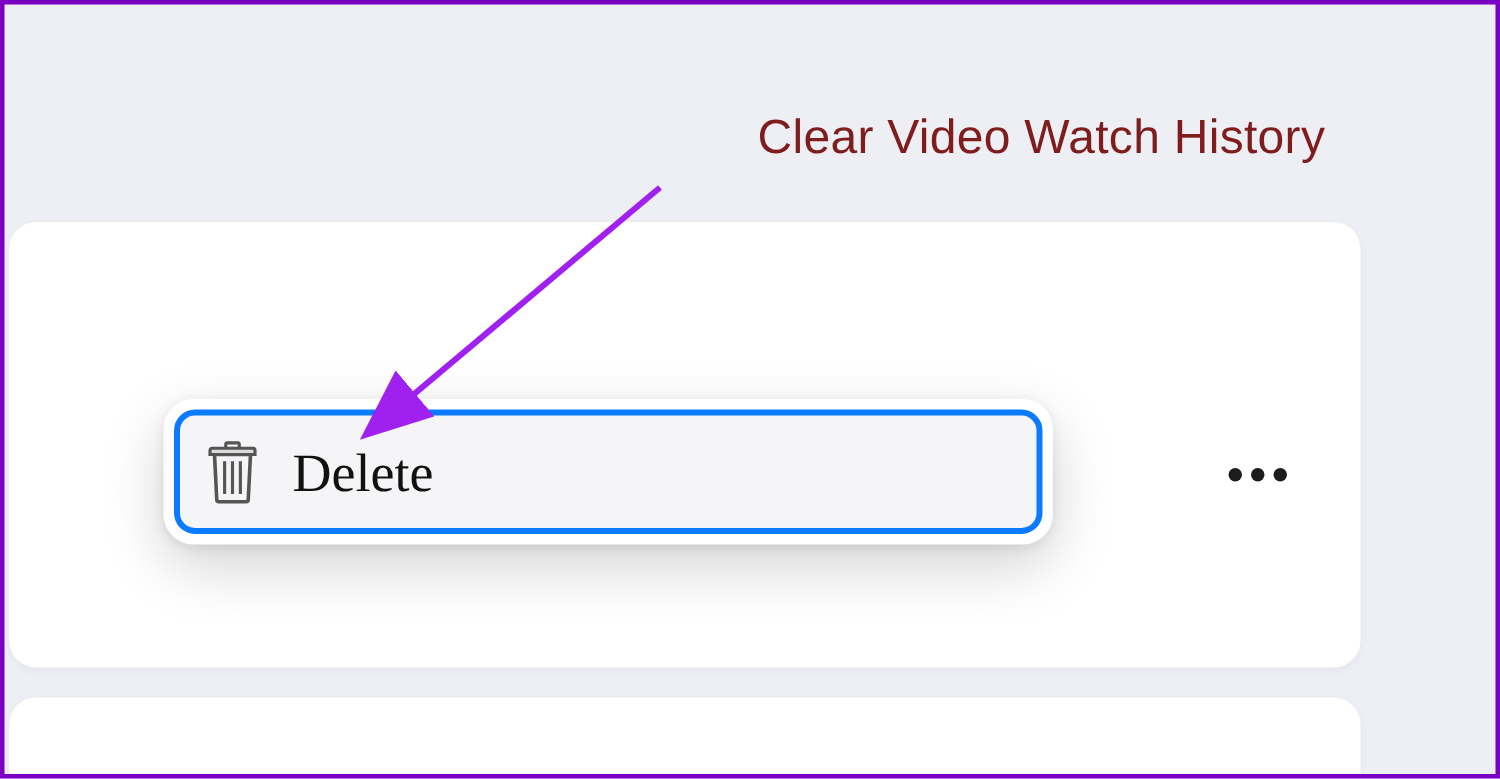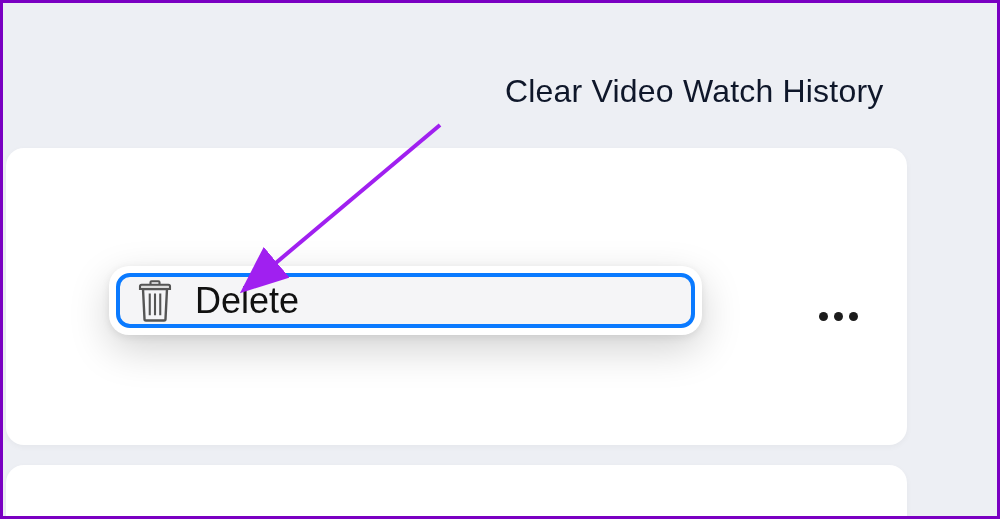--- a/index.html
+++ b/index.html
@@ -7,21 +7,21 @@
   body {
     font-family: -apple-system, BlinkMacSystemFont, "Segoe UI", Helvetica, Arial, sans-serif;
     background: #edeff4;
     border: 3px solid #7a00c2;
     position: relative;
   }
   .clear-link {
     position: absolute;
     top: 70px;
     left: 502px;
-    color: #0f172a;
+    color: #7f1d1d;
     font-size: 32px;
     font-weight: 400;
     cursor: pointer;
     letter-spacing: 0.2px;
   }
   .card1 {
     position: absolute;
     left: 3px;
     top: 145px;
     width: 901px;
@@ -38,25 +38,26 @@
     height: 100px;
     background: #ffffff;
     border-radius: 18px;
     box-shadow: 0 2px 6px rgba(0,0,0,0.04);
   }
   .popover {
     position: absolute;
     left: 106px;
     top: 263px;
     width: 593px;
-    height: 69px;
+    height: 97px;
     background: #ffffff;
     border-radius: 20px;
     box-shadow: 0 14px 40px rgba(0,0,0,0.18), 0 2px 8px rgba(0,0,0,0.08);
     padding: 7px;
+    font-family: Liberation Serif, serif;
   }
   .delete-btn {
     width: 100%;
     height: 100%;
     border: 4px solid #0a7aff;
     border-radius: 14px;
     background: #f5f5f7;
     display: flex;
     align-items: center;
     padding-left: 15px;

